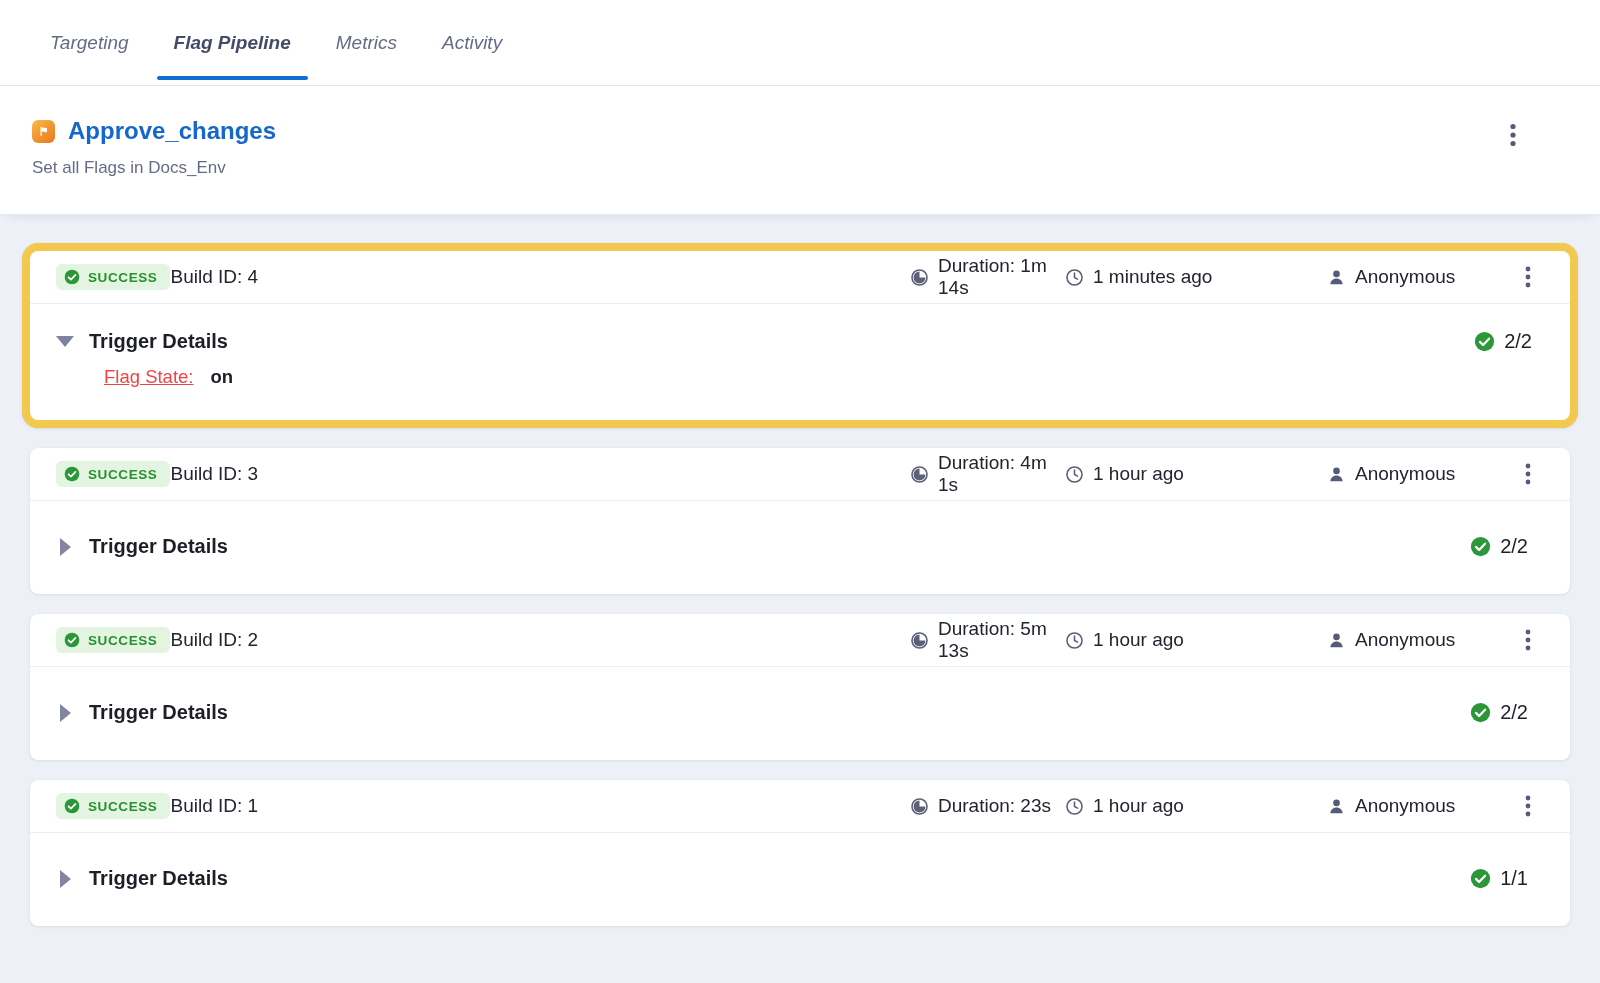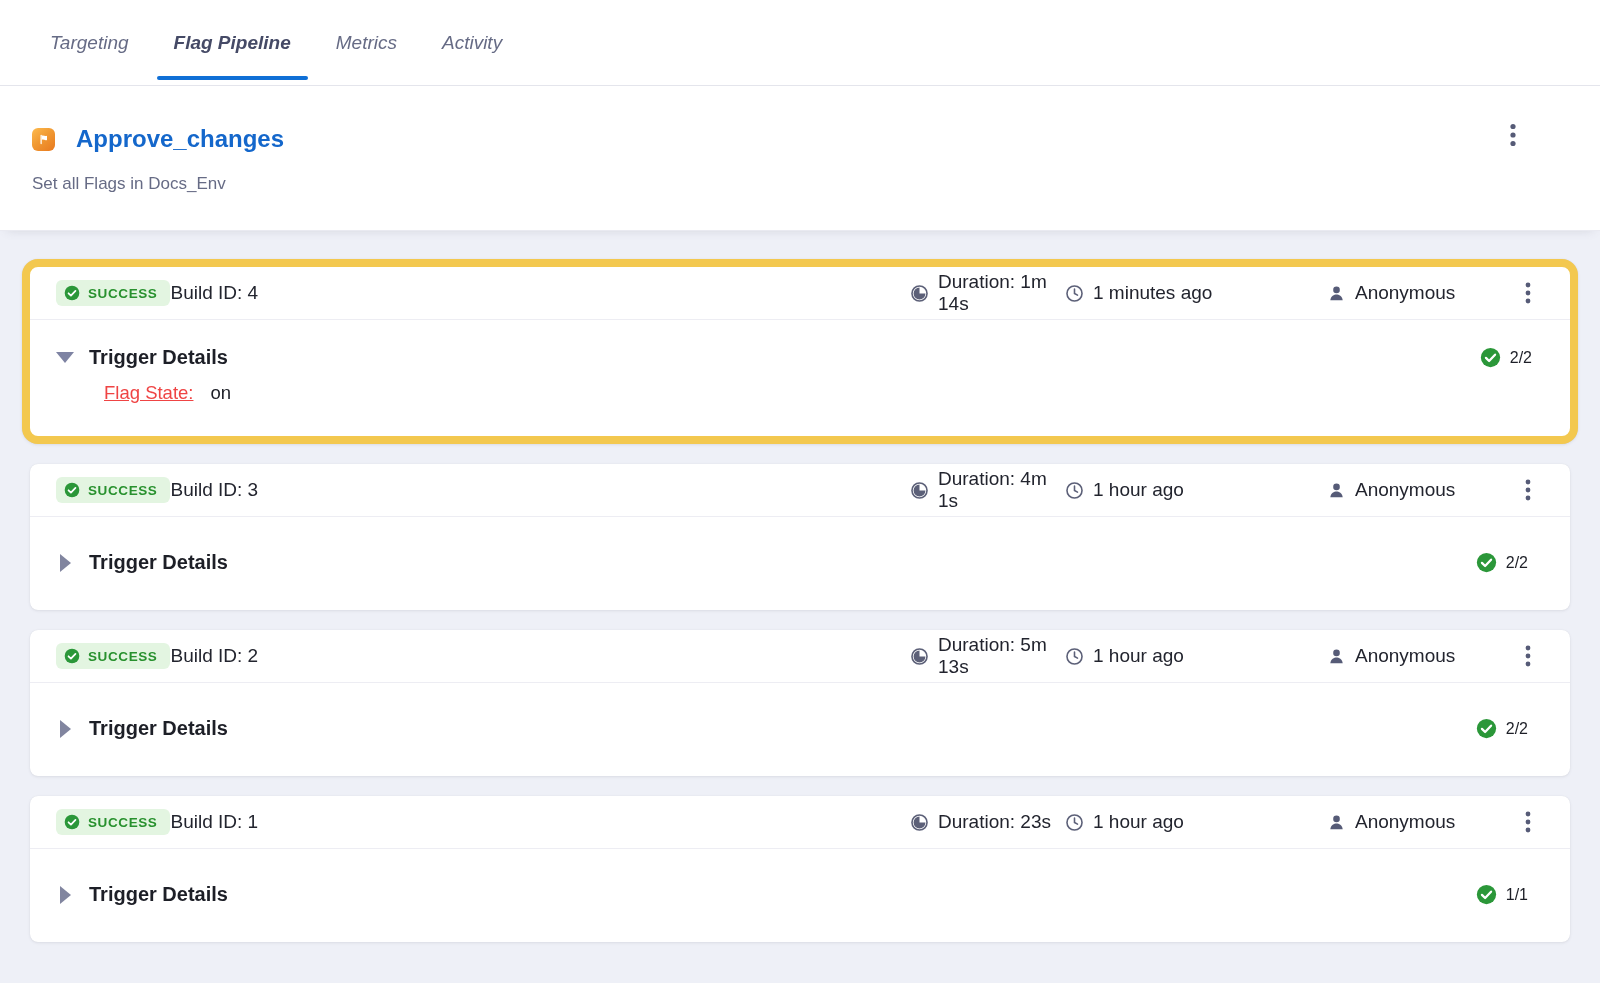--- a/index.html
+++ b/index.html
@@ -43,21 +43,21 @@
     box-shadow:0 1px 0 #e9eaf1, 0 7px 10px -7px rgba(96,97,112,.20);
   }
   .title-row { display:flex; align-items:center; gap:9px; }
   .flag-icon {
     width:23px; height:23px; border-radius:6px;
     background:linear-gradient(140deg,#fdbb4f 0%,#f19a33 45%,#e8791f 100%);
     display:flex; align-items:center; justify-content:center;
     flex:0 0 auto;
   }
   .page-title {
-    margin:12px; font-size:24px; font-weight:700;
+    margin:4px; font-size:24px; font-weight:700;
     color:var(--title-blue, #1467cb);
     cursor:pointer;
   }
   .page-subtitle { margin-top:9px; font-size:17px; color:#666b85; }
   .kebab-btn {
     background:none; border:none; padding:4px; cursor:pointer;
     color:#565b77; display:flex; align-items:center; justify-content:center;
   }
   .header-kebab { position:absolute; right:72px; top:32px; }
 
@@ -107,26 +107,26 @@
     border-left:9px solid transparent; border-right:9px solid transparent;
     border-top:11px solid #7e83a3;
   }
   .caret-right {
     width:0; height:0;
     border-top:9px solid transparent; border-bottom:9px solid transparent;
     border-left:11px solid #81859f;
   }
   .trigger-label { font-size:20px; font-weight:700; color:#1d1f27; }
 
-  .count-badge { margin-left:auto; display:flex; align-items:center; gap:9px; font-size:16px; color:#1d1f27; }
+  .count-badge { margin-left:auto; display:flex; align-items:center; gap:9px; font-size:20px; color:#1d1f27; }
 
   .flag-state-row { display:none; margin:13px 0 0 48px; font-size:18.5px; }
   .card.expanded .flag-state-row { display:block; }
   .fs-label { color:#ef4444;text-decoration:underline; }
-  .fs-value { margin-left:17px; color:#1d1f27; font-weight:400; }
+  .fs-value { margin-left:17px; color:#1d1f27; font-weight:700; }
 </style>
 </head>
 <body>
 
 <nav class="tabbar">
   <div class="tab">Targeting</div>
   <div class="tab active">Flag Pipeline</div>
   <div class="tab">Metrics</div>
   <div class="tab">Activity</div>
 </nav>

